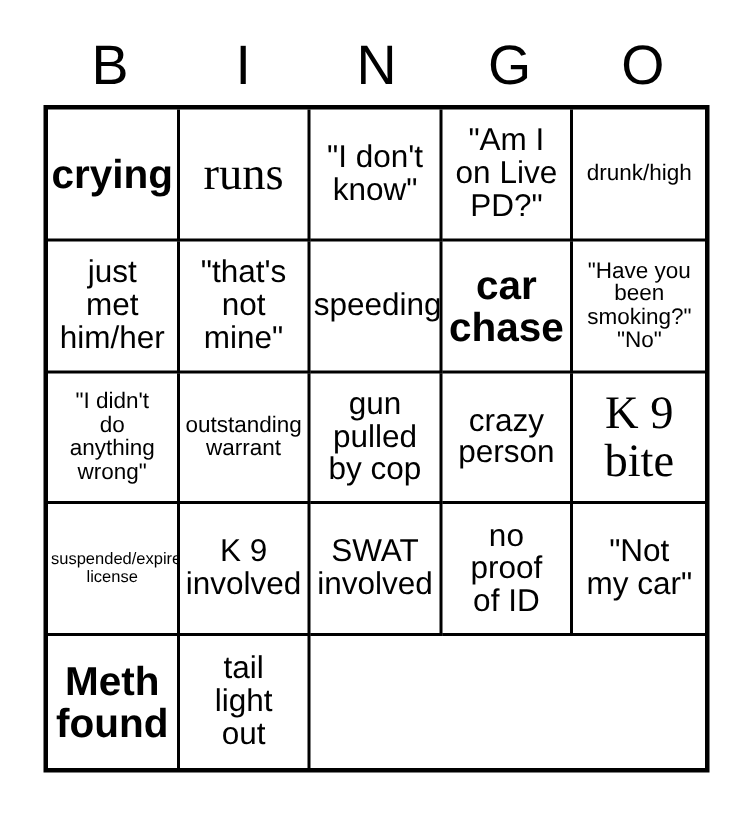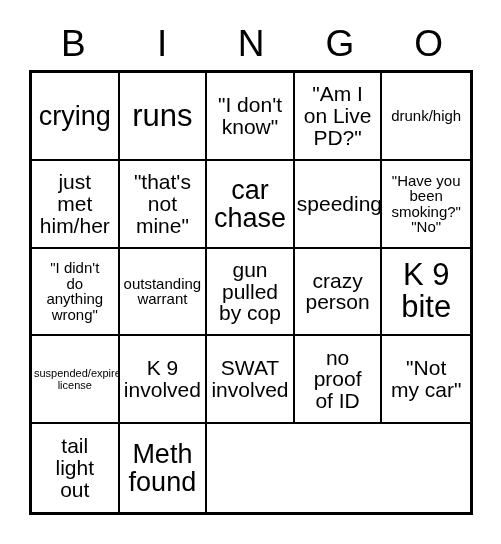--- a/index.html
+++ b/index.html
@@ -70,22 +70,22 @@
   .cell:nth-child(5n) { border-right: none; }
   .cell:nth-child(n+21) { border-bottom: none; }
 
   .cell span {
     display: block;
     width: 100%;
     line-height: 1.04;
   }
 
   
-  .sz-xl span { font-size: 31px; }
-  .sz-lg span { font-size: 27px; }
+  .sz-xl span { font-size: 31px; font-family: Liberation Serif, serif; }
+  .sz-lg span { font-size: 27px; font-weight: bold; }
   .sz-md span { font-size: 21px; }
   .sz-sm span { font-size: 15px; text-align: center; }
   .sz-xs span { font-size: 11px; line-height: 1.15; }
 </style>
 </head>
 <body>
 
 <div id="card">
 
   <div id="header">
@@ -111,25 +111,25 @@
       </div>
       <div class="cell sz-sm">
         <span>drunk/high</span>
       </div>
       <div class="cell sz-md">
         <span>just<br>met<br>him/her</span>
       </div>
       <div class="cell sz-md">
         <span>"that's<br>not<br>mine"</span>
       </div>
+      <div class="cell sz-md">
+        <span>speeding</span>
+      </div>
       <div class="cell sz-lg">
         <span>car<br>chase</span>
-      </div>
-      <div class="cell sz-md">
-        <span>speeding</span>
       </div>
       <div class="cell sz-sm">
         <span>"Have you<br>been<br>smoking?"<br>"No"</span>
       </div>
       <div class="cell sz-sm">
         <span>"I didn't<br>do<br>anything<br>wrong"</span>
       </div>
       <div class="cell sz-sm">
         <span>outstanding<br>warrant</span>
       </div>
@@ -150,21 +150,21 @@
       </div>
       <div class="cell sz-md">
         <span>SWAT<br>involved</span>
       </div>
       <div class="cell sz-md">
         <span>no<br>proof<br>of ID</span>
       </div>
       <div class="cell sz-md">
         <span>"Not<br>my car"</span>
       </div>
+      <div class="cell sz-lg">
+        <span>Meth<br>found</span>
+      </div>
       <div class="cell sz-md">
         <span>tail<br>light<br>out</span>
-      </div>
-      <div class="cell sz-lg">
-        <span>Meth<br>found</span>
       </div>
     </div>
 
 </div>
 
 </body></html>

